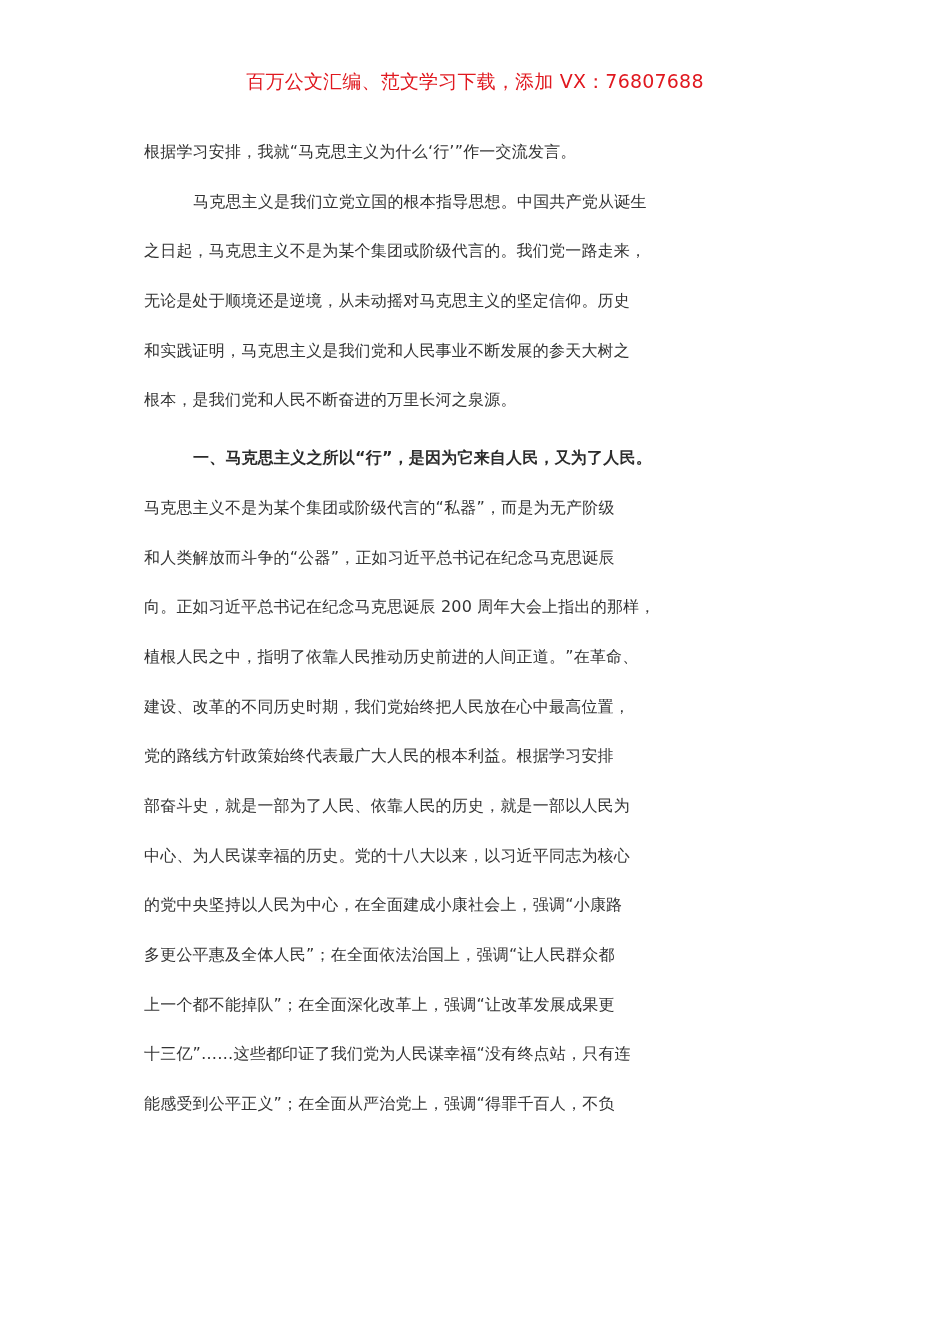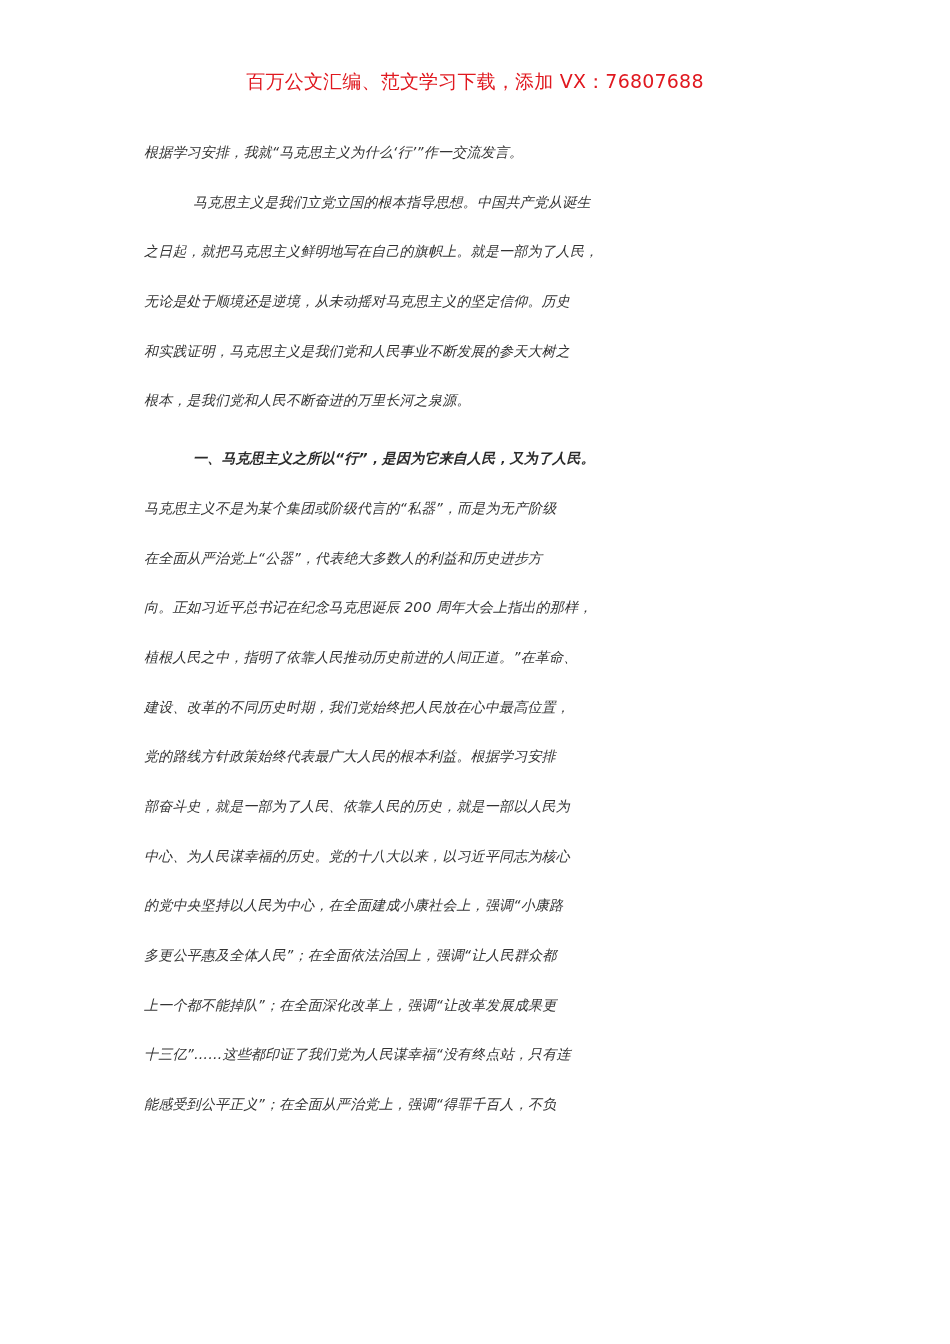--- a/index.html
+++ b/index.html
@@ -33,22 +33,21 @@
       font-size: 19px;
       line-height: 30px;
       letter-spacing: 0.2px;
     }
     .body-text {
       position: absolute;
       left: 144px;
       top: 132px;
       width: 665px;
       color: #333333;
-      font-size: 14px;
-      font-style: italic;
+      font-size: 16px;
     }
     .line {
       height: 49.7px;
       line-height: 40px;
       white-space: nowrap;
       letter-spacing: 0.2px;
     }
     .indent {
       padding-left: 49px;
     }
@@ -61,28 +60,28 @@
 </head>
 <body>
 
 <div class="page">
   <div class="header">百万公文汇编、范文学习下载，添加 VX：76807688</div>
 
   <div class="body-text">
     <div class="line">根据学习安排，我就“马克思主义为什么‘行’”作一交流发言。</div>
 
     <div class="line indent">马克思主义是我们立党立国的根本指导思想。中国共产党从诞生</div>
-    <div class="line">之日起，就把马克思主义鲜明地写在自己的旗帜上。就是一部为了人民，</div>
+    <div class="line">之日起，马克思主义不是为某个集团或阶级代言的。我们党一路走来，</div>
     <div class="line">无论是处于顺境还是逆境，从未动摇对马克思主义的坚定信仰。历史</div>
     <div class="line">和实践证明，马克思主义是我们党和人民事业不断发展的参天大树之</div>
     <div class="line">根本，是我们党和人民不断奋进的万里长河之泉源。</div>
 
     <div class="line indent bold">一、马克思主义之所以“行”，是因为它来自人民，又为了人民。</div>
     <div class="line">马克思主义不是为某个集团或阶级代言的“私器”，而是为无产阶级</div>
-    <div class="line">在全面从严治党上“公器”，代表绝大多数人的利益和历史进步方</div>
+    <div class="line">和人类解放而斗争的“公器”，正如习近平总书记在纪念马克思诞辰</div>
     <div class="line">向。正如习近平总书记在纪念马克思诞辰 200 周年大会上指出的那样，</div>
     <div class="line">植根人民之中，指明了依靠人民推动历史前进的人间正道。”在革命、</div>
     <div class="line">建设、改革的不同历史时期，我们党始终把人民放在心中最高位置，</div>
     <div class="line">党的路线方针政策始终代表最广大人民的根本利益。根据学习安排</div>
     <div class="line">部奋斗史，就是一部为了人民、依靠人民的历史，就是一部以人民为</div>
     <div class="line">中心、为人民谋幸福的历史。党的十八大以来，以习近平同志为核心</div>
     <div class="line">的党中央坚持以人民为中心，在全面建成小康社会上，强调“小康路</div>
     <div class="line">多更公平惠及全体人民”；在全面依法治国上，强调“让人民群众都</div>
     <div class="line">上一个都不能掉队”；在全面深化改革上，强调“让改革发展成果更</div>
     <div class="line">十三亿”……这些都印证了我们党为人民谋幸福“没有终点站，只有连</div>

